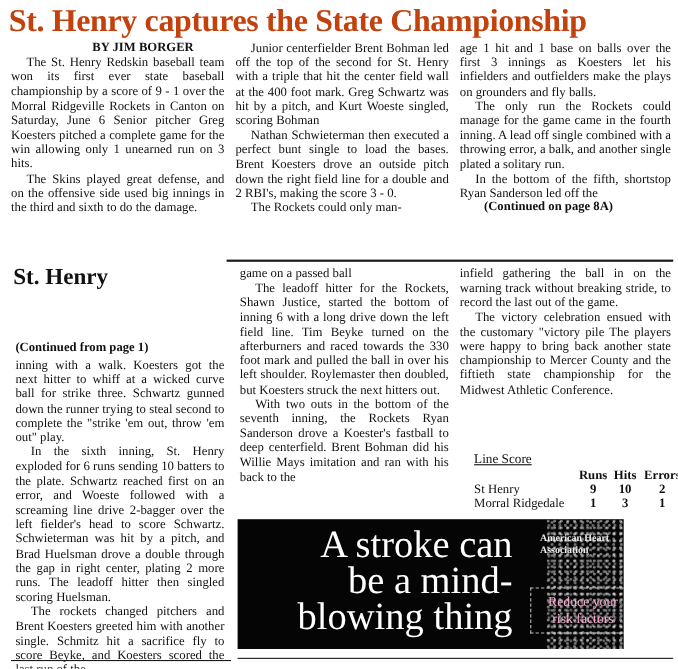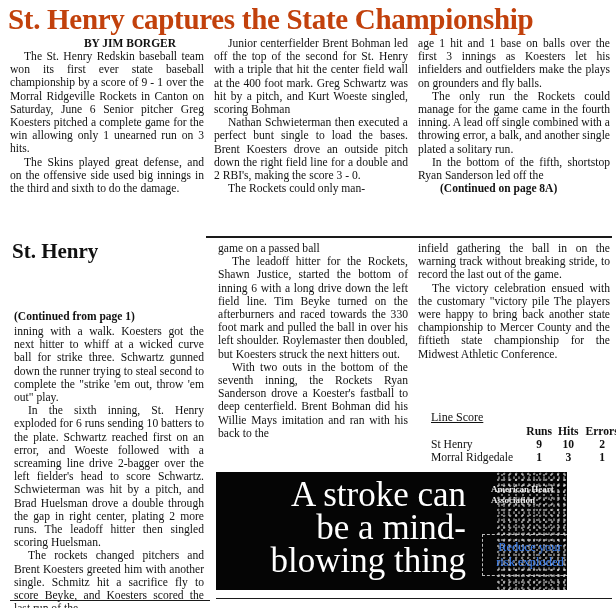--- a/index.html
+++ b/index.html
@@ -53,21 +53,21 @@
   }
   .ad-org {
     position: absolute; left: 275px; top: 12px; width: 80px;
     color: #eee; font-size: 9px; line-height: 11px;  font-weight: bold;
   }
   .ad-heart {
     position: absolute; left: 354px; top: 8px; width: 30px; height: 30px;
   }
   .ad-box {
     position: absolute; left: 266px; top: 62px; width: 96px; height: 42px;
-    border: 1px dashed #bbb; color: #3b82f6; text-align: center;
+    border: 1px dashed #bbb; color: #f9a8d4; text-align: center;
     font-size: 12.5px; line-height: 15px; padding-top: 5px;
   }
   .ad-speckle {
     position: absolute; right: 0; top: 0; width: 70px; height: 118px;
     background-image:
       radial-gradient(circle at 20% 30%, rgba(255,255,255,0.5) 1px, transparent 1.5px),
       radial-gradient(circle at 70% 60%, rgba(255,255,255,0.45) 1px, transparent 1.5px),
       radial-gradient(circle at 40% 80%, rgba(255,255,255,0.4) 1px, transparent 1.5px);
     background-size: 6px 6px, 7px 5px, 5px 7px;
   }
@@ -159,17 +159,17 @@
     <div>American Heart</div>
     <div>Association</div>
   </div>
   <svg class="ad-heart" viewBox="0 0 30 30">
     <path d="M15 27 C5 19 2 14 2 9 C2 5 5 2 9 2 C12 2 14 4 15 6 C16 4 18 2 21 2 C25 2 28 5 28 9 C28 14 25 19 15 27 Z" fill="#ffffff"></path>
     <rect x="13.5" y="8" width="3" height="13" fill="#050505"></rect>
     <rect x="11" y="7" width="8" height="2" fill="#050505"></rect>
   </svg>
   <div class="ad-box">
     <div>Reduce your</div>
-    <div>risk exploded</div>
+    <div>risk factors</div>
   </div>
 </div>
 
 <div class="rule" style="left:216px; top:598px; width:396px; height:1px;"></div>
 
 </body></html>

